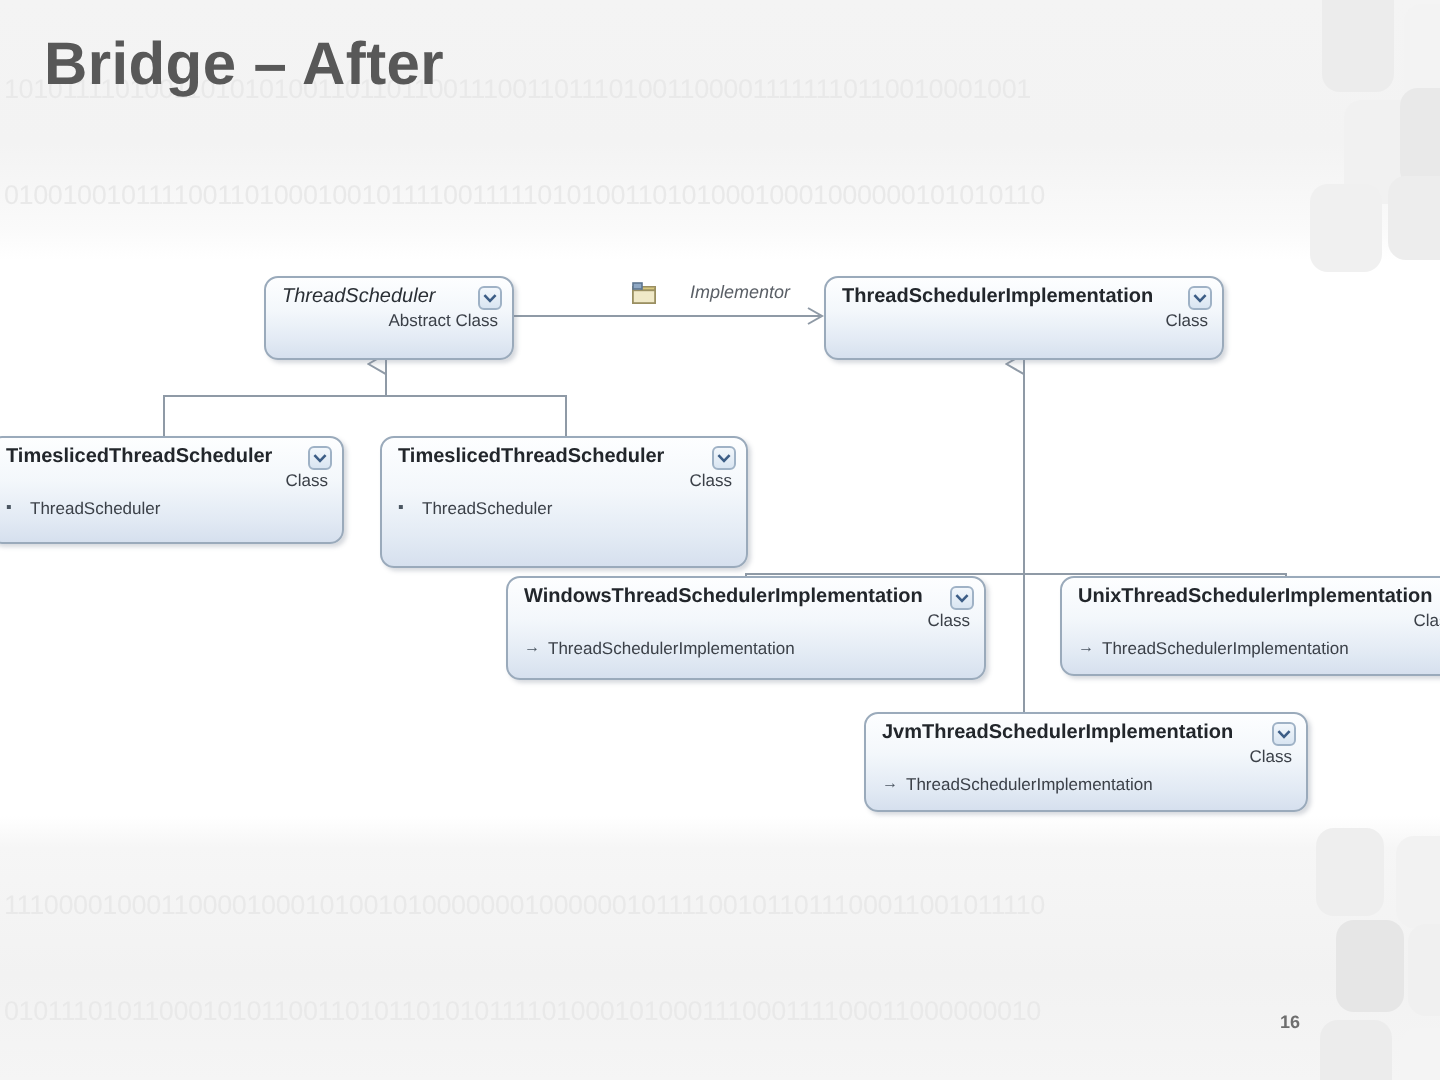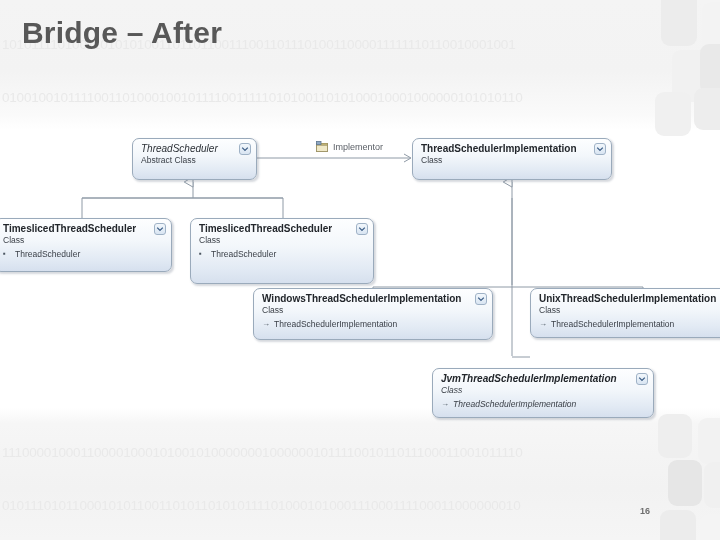--- a/index.html
+++ b/index.html
@@ -77,20 +77,21 @@
     color: #22262b;
     line-height: 12px;
     white-space: nowrap;
   }
   .uml-name.abstract { font-style: italic; font-weight: normal; color: #2a2f35; }
   .uml-stereo {
     font-size: 8.5px;
     color: #3b4048;
     line-height: 11px;
     white-space: nowrap;
+    text-align: right;
   }
   .uml-member {
     font-size: 8.5px;
     color: #3b4048;
     line-height: 12px;
     margin-top: 2px;
     white-space: nowrap;
     display: flex;
     align-items: center;
     gap: 3px;
@@ -110,25 +111,26 @@
     display: flex;
     align-items: center;
     justify-content: center;
   }
   .chevron-btn svg { display: block; }
 
   
   .implementor {
     position: absolute;
     display: flex;
-    align-items: center;
-    gap: 4px;
+    align-items: flex-start;
+    gap: 16px;
     font-size: 9px;
     color: #5a5f66;
     white-space: nowrap;
+    font-style: italic;
   }
   .pkg-icon { width: 13px; height: 12px; position: relative; flex: 0 0 auto; }
 
   svg.lines { position: absolute; left: 0; top: 0; width: 720px; height: 540px; overflow: visible; }
 </style>
 </head>
 <body>
 
 <div class="bin-band top">
   <div class="row">1010111101001101010100110110110011100110111010011000011111110110010001001</div>
@@ -268,21 +270,21 @@
 
   <div class="uml-box" style="left:530px; top:288px; width:206px; height:50px;">
     <div class="uml-name">UnixThreadSchedulerImplementation</div>
     <div class="uml-stereo">Class</div>
     <div class="uml-member">
       <span class="mem-glyph">→</span>
       <span>ThreadSchedulerImplementation</span>
     </div>
   </div>
 
-  <div class="uml-box" style="left:432px; top:368px; width:222px; height:50px;font-style:italic;">
+  <div class="uml-box" style="left:432px; top:356px; width:222px; height:50px;">
     <div class="uml-name">JvmThreadSchedulerImplementation</div>
     <div class="uml-stereo">Class</div>
     <div class="uml-member">
       <span class="mem-glyph">→</span>
       <span>ThreadSchedulerImplementation</span>
     </div>
     <div class="chevron-btn">
       <svg width="8" height="8" viewBox="0 0 8 8">
           <path d="M1.2,2.6 L4,5.4 L6.8,2.6" fill="none" stroke="#3c5d86" stroke-width="1.3"></path>
         </svg>

